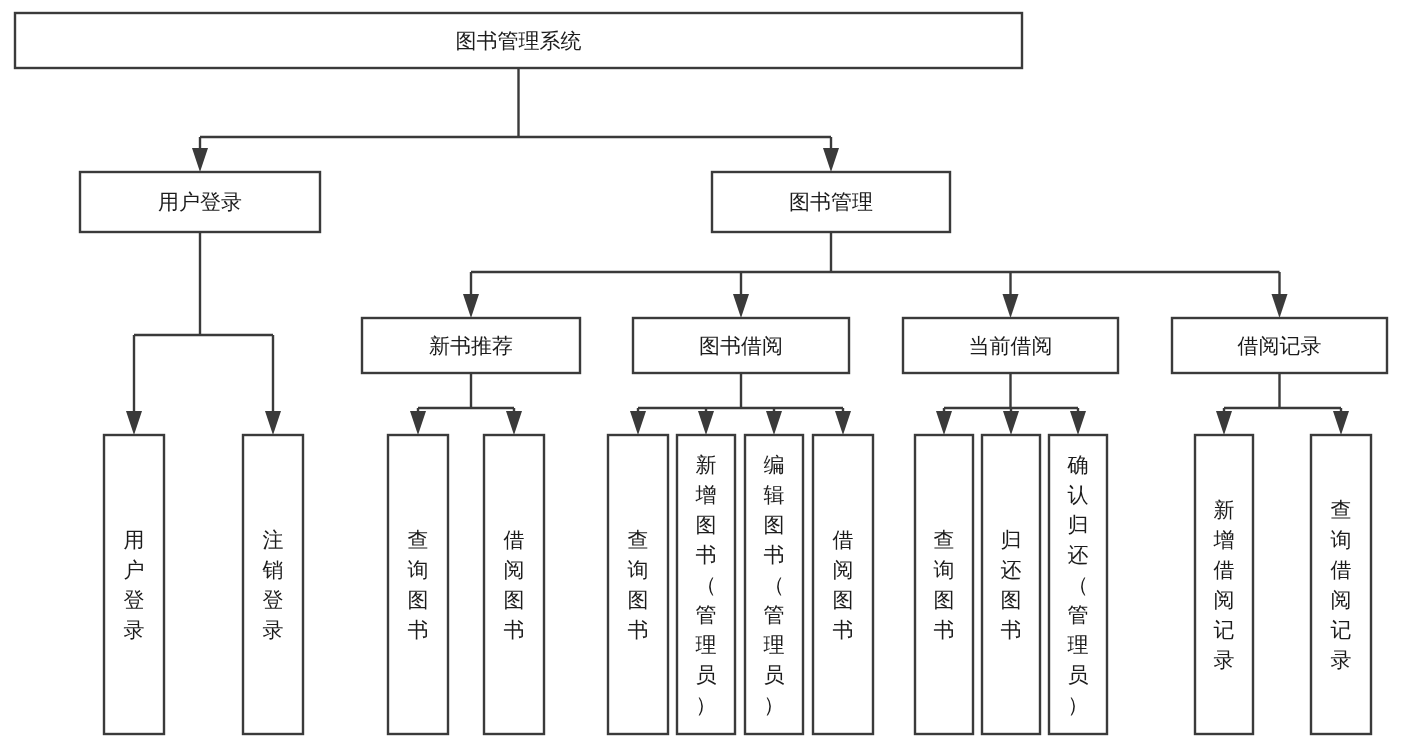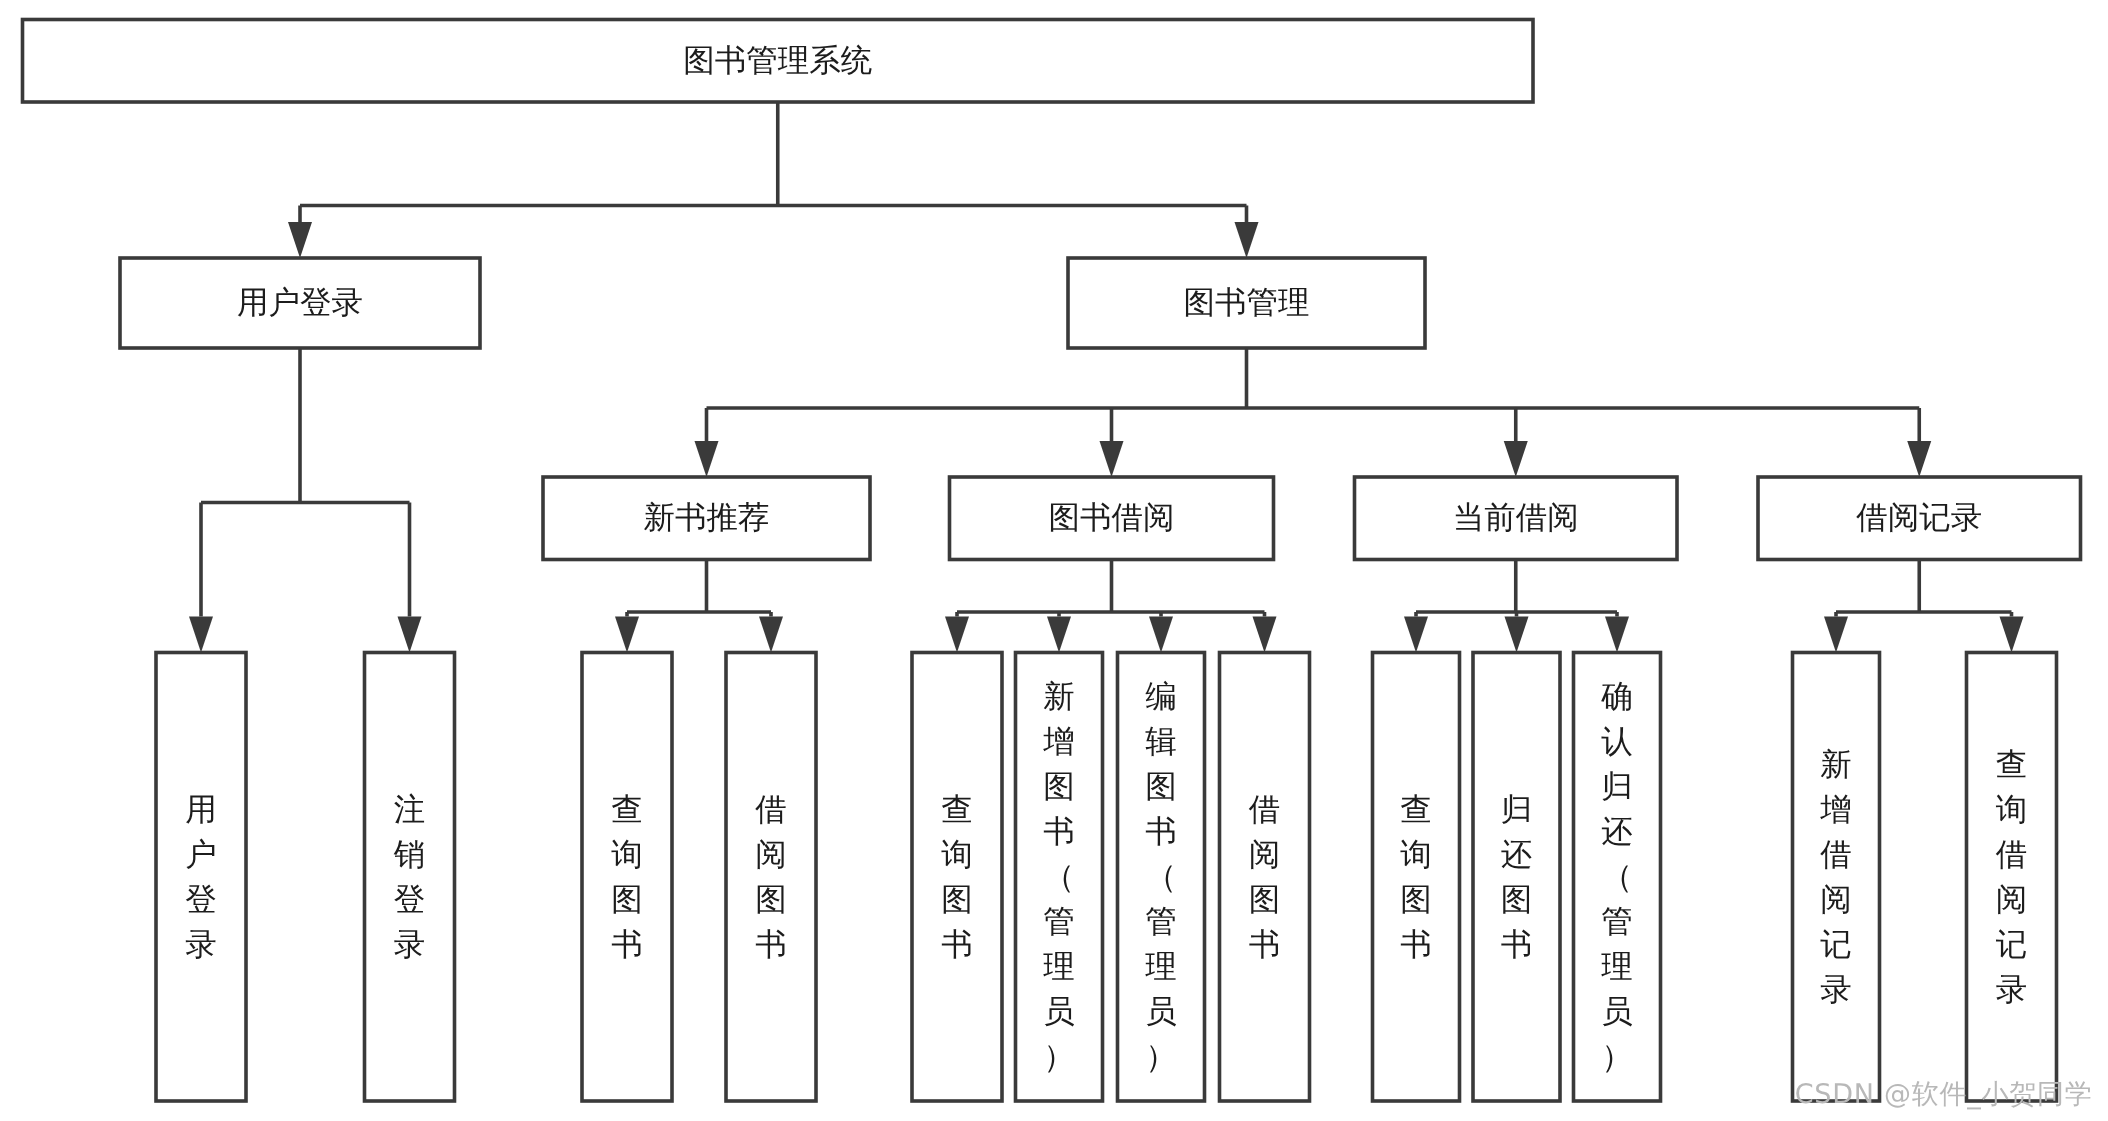--- a/index.html
+++ b/index.html
@@ -268,14 +268,13 @@
           <text x="1341" y="546.5" class="node-label-v">询</text>
           <text x="1341" y="576.5" class="node-label-v">借</text>
           <text x="1341" y="606.5" class="node-label-v">阅</text>
           <text x="1341" y="636.5" class="node-label-v">记</text>
           <text x="1341" y="666.5" class="node-label-v">录</text>
         </g>
       </g>
 
   </svg>
 
-  <div class="watermark-text">CSDN @软件_小贺同学</div>
 </div>
 
 </body></html>

